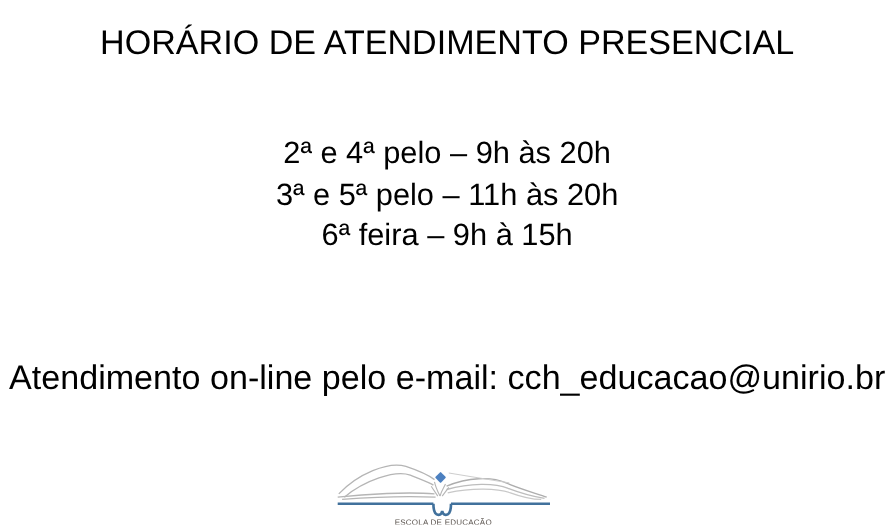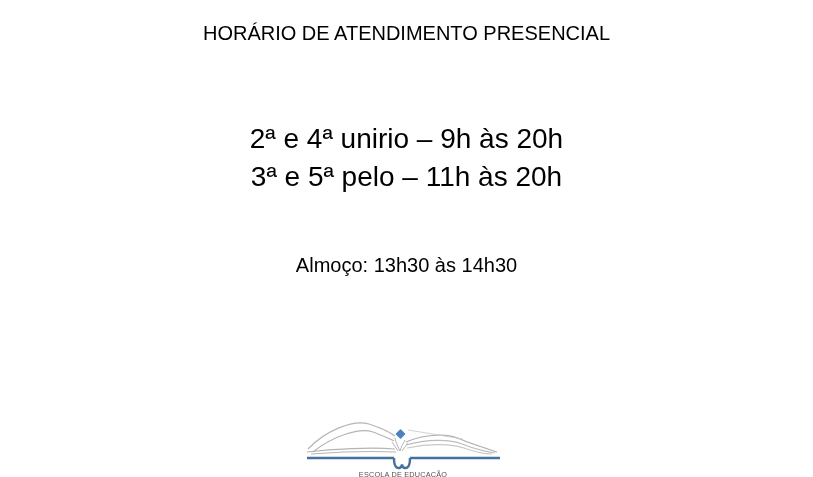--- a/index.html
+++ b/index.html
@@ -14,21 +14,21 @@
     background: #ffffff;
     overflow: hidden;
     font-family: "Liberation Sans", sans-serif;
     color: #000000;
   }
   .line {
     position: absolute;
     left: 0;
     right: 0;
     text-align: center;
-    font-size: 20px;
+    font-size: 31px;
     line-height: 1;
     white-space: nowrap;
   }
   .title {
     top: 23px;
   }
   .schedule-block {
     position: absolute;
     top: 120px;
     left: 0;
@@ -61,26 +61,27 @@
   }
 </style>
 </head>
 <body>
 
 <div class="page">
 
   <div class="line title">HORÁRIO DE ATENDIMENTO PRESENCIAL</div>
 
   <div class="schedule-block">
-    <div>2ª e 4ª unirio – 9h às 20h</div>
+    <div>2ª e 4ª pelo – 9h às 20h</div>
     <div>3ª e 5ª pelo – 11h às 20h</div>
+    <div>6ª feira – 9h à 15h</div>
   </div>
 
-  <div class="line lunch">Almoço: 13h30 às 14h30</div>
 
+  <div class="line online">Atendimento on-line pelo e-mail: cch_educacao@unirio.br</div>
 
   <div class="logo">
     <svg viewBox="0 0 200 80" xmlns="http://www.w3.org/2000/svg">
 
       <g fill="none" stroke="#b5b5b5" stroke-width="1.2">
         <path d="M5 38 C22 20, 50 8, 66 13 C78 17, 88 22, 92 25"></path>
         <path d="M10 41 C28 26, 56 16, 70 21 C80 25, 88 28, 91 30"></path>
         <path d="M4 41 C30 38, 68 36, 92 38"></path>
         <path d="M8 43 C35 41, 70 40, 93 41"></path>
       </g>

